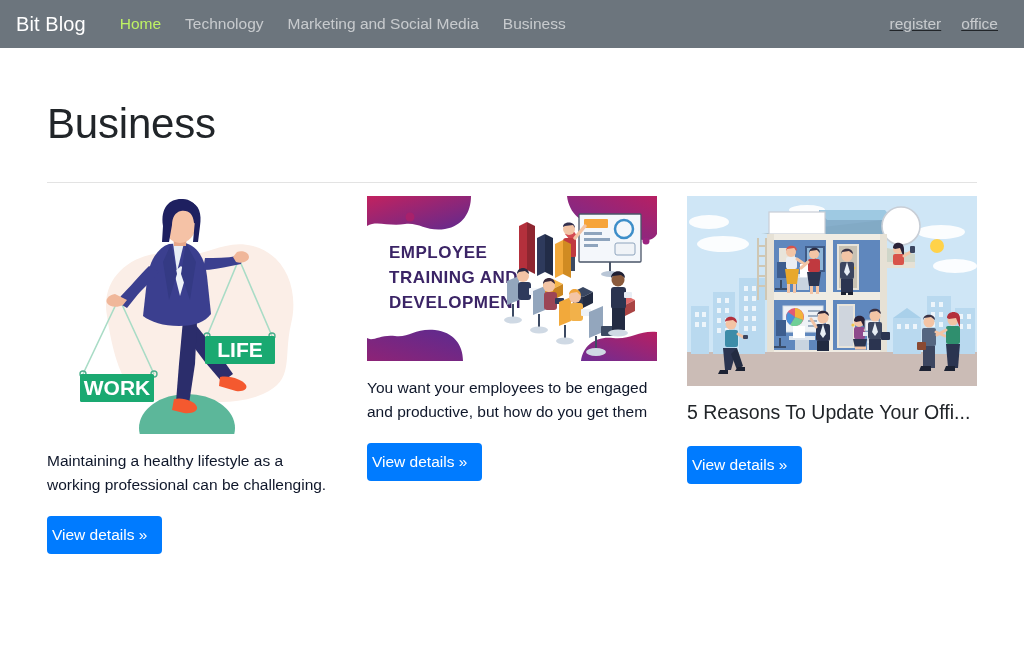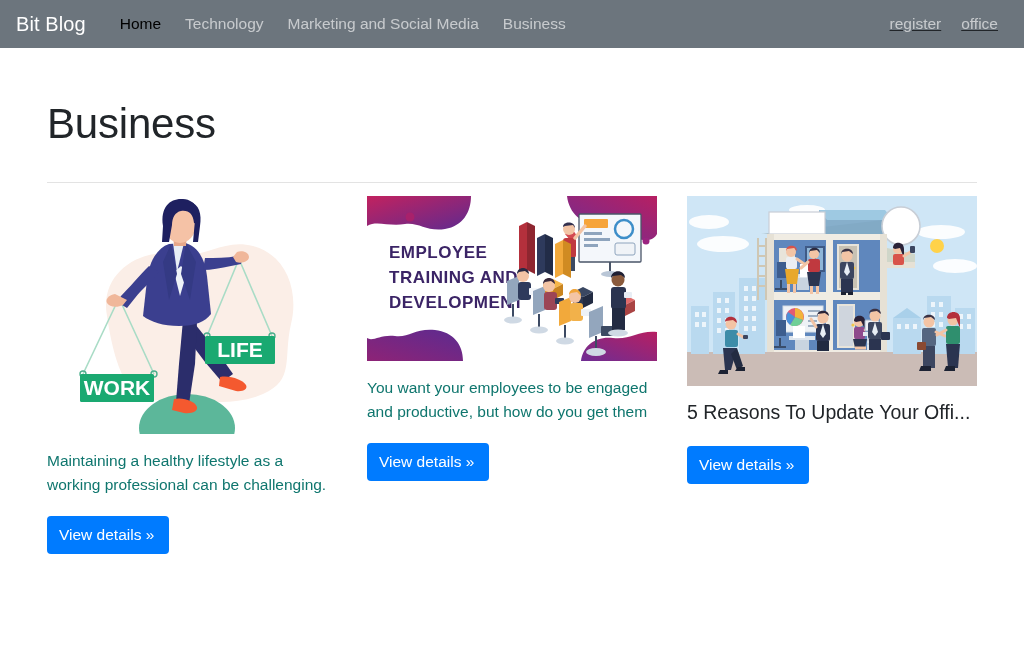--- a/index.html
+++ b/index.html
@@ -39,21 +39,21 @@
   }
   .nav-links li { margin: 0; }
   .nav-link {
     display: block;
     padding: 6px 12px;
     font-size: 15.5px;
     color: rgba(255,255,255,.62);
     text-decoration: none;
     white-space: nowrap;
   }
-  .nav-link.active { color: #000000; text-align: right; }
+  .nav-link.active { color: #bef264; text-align: right; }
   .nav-right {
     display: flex;
     align-items: center;
     list-style: none;
     margin: 0; padding: 0; text-decoration: underline;
   }
   .nav-right .nav-link { padding: 6px 10px; }
 
   
   .container {
@@ -99,30 +99,30 @@
     line-height: 1.3;
     margin: 14px 0 0 0;
     color: #212529;
     white-space: nowrap;
     overflow: hidden;
   }
   .card-text {
     font-size: 15.5px;
     line-height: 1.5;
     margin: 15px 0 0 0;
-    color: #0f766e;
+    color: #0f172a;
   }
   .btn {
     display: inline-block;
     margin-top: 20px;
     background: #007bff;
     color: #ffffff;
     font-size: 15.5px;
     line-height: 1;
-    padding: 11px 15px 12px 12px;
+    padding: 11px 15px 12px 5px;
     border: none;
     border-radius: 4px;
     cursor: pointer;
     font-family: inherit;
     text-decoration: none;
     white-space: nowrap;
   }
 
   
   .illus-worklife { height: 238px; background: #ffffff; }

